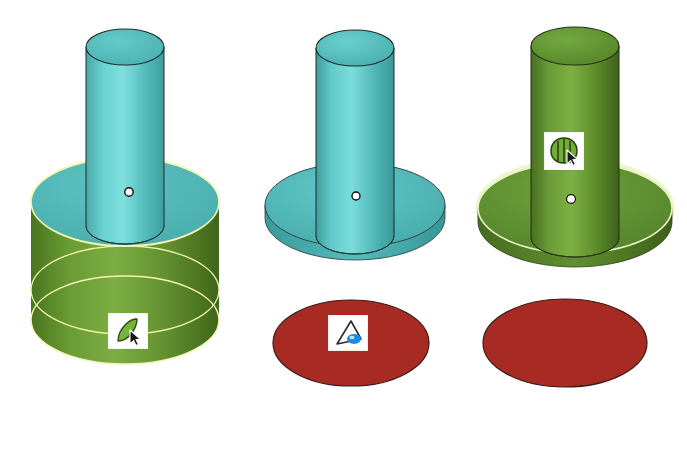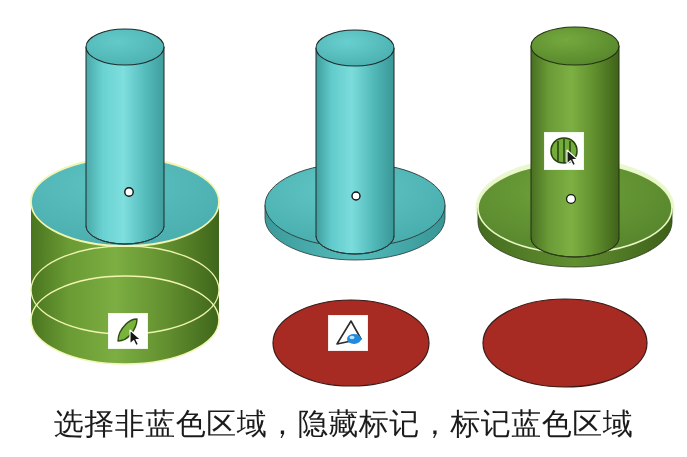--- a/index.html
+++ b/index.html
@@ -230,15 +230,14 @@
         <path d="M 13 8 L 13 28 M 19 6 L 19 30 M 25 8 L 25 28" stroke="#27400f" stroke-width="1.5" fill="none"></path>
         <path d="M 22 17 L 22 31 L 25.6 27.6 L 28 32.4 L 30.4 31.2 L 28 26.6 L 32.4 26.4 Z" fill="#1b1b1b" stroke="#ffffff" stroke-width="1.1" stroke-linejoin="round"></path>
       </svg>
     </div>
 
     <svg class="scene-svg" style="top:296px;" width="227" height="94" viewBox="0 0 227 94">
       <ellipse cx="105" cy="47" rx="82" ry="44" fill="#a82b23" stroke="#3a1a16" stroke-width="1.2"></ellipse>
     </svg>
   </div>
 
-  <div id="caption">选择非蓝色区域，隐藏标记，标记蓝色区域</div>
 
 </div>
 
 </body></html>

